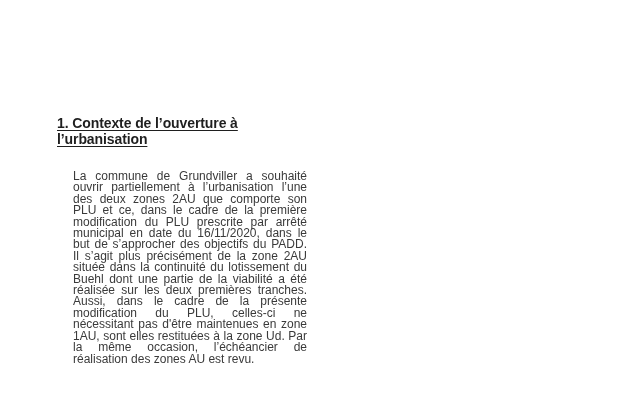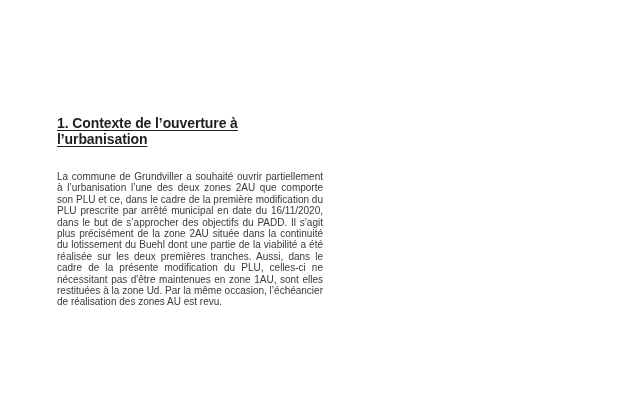--- a/index.html
+++ b/index.html
@@ -29,25 +29,25 @@
     font-size: 14px;
     line-height: 16px;
     font-weight: bold;
     color: #1f1f1f;
     text-decoration: underline;
     text-underline-offset: 2px;
     margin: 0 0 24px 0;
     letter-spacing: -0.1px;
   }
   .body-para {
-    font-size: 10px;
+    font-size: 12px;
     line-height: 11.4px;
     color: #3a3a3a;
     text-align: justify;
-    margin: 0;
+    margin: 16px;
     letter-spacing: 0;
   }
   .body-para + .body-para {
     margin-top: 13px;
   }
   .body-para.gap-large {
     margin-top: 14px;
   }
 </style>
 </head>

